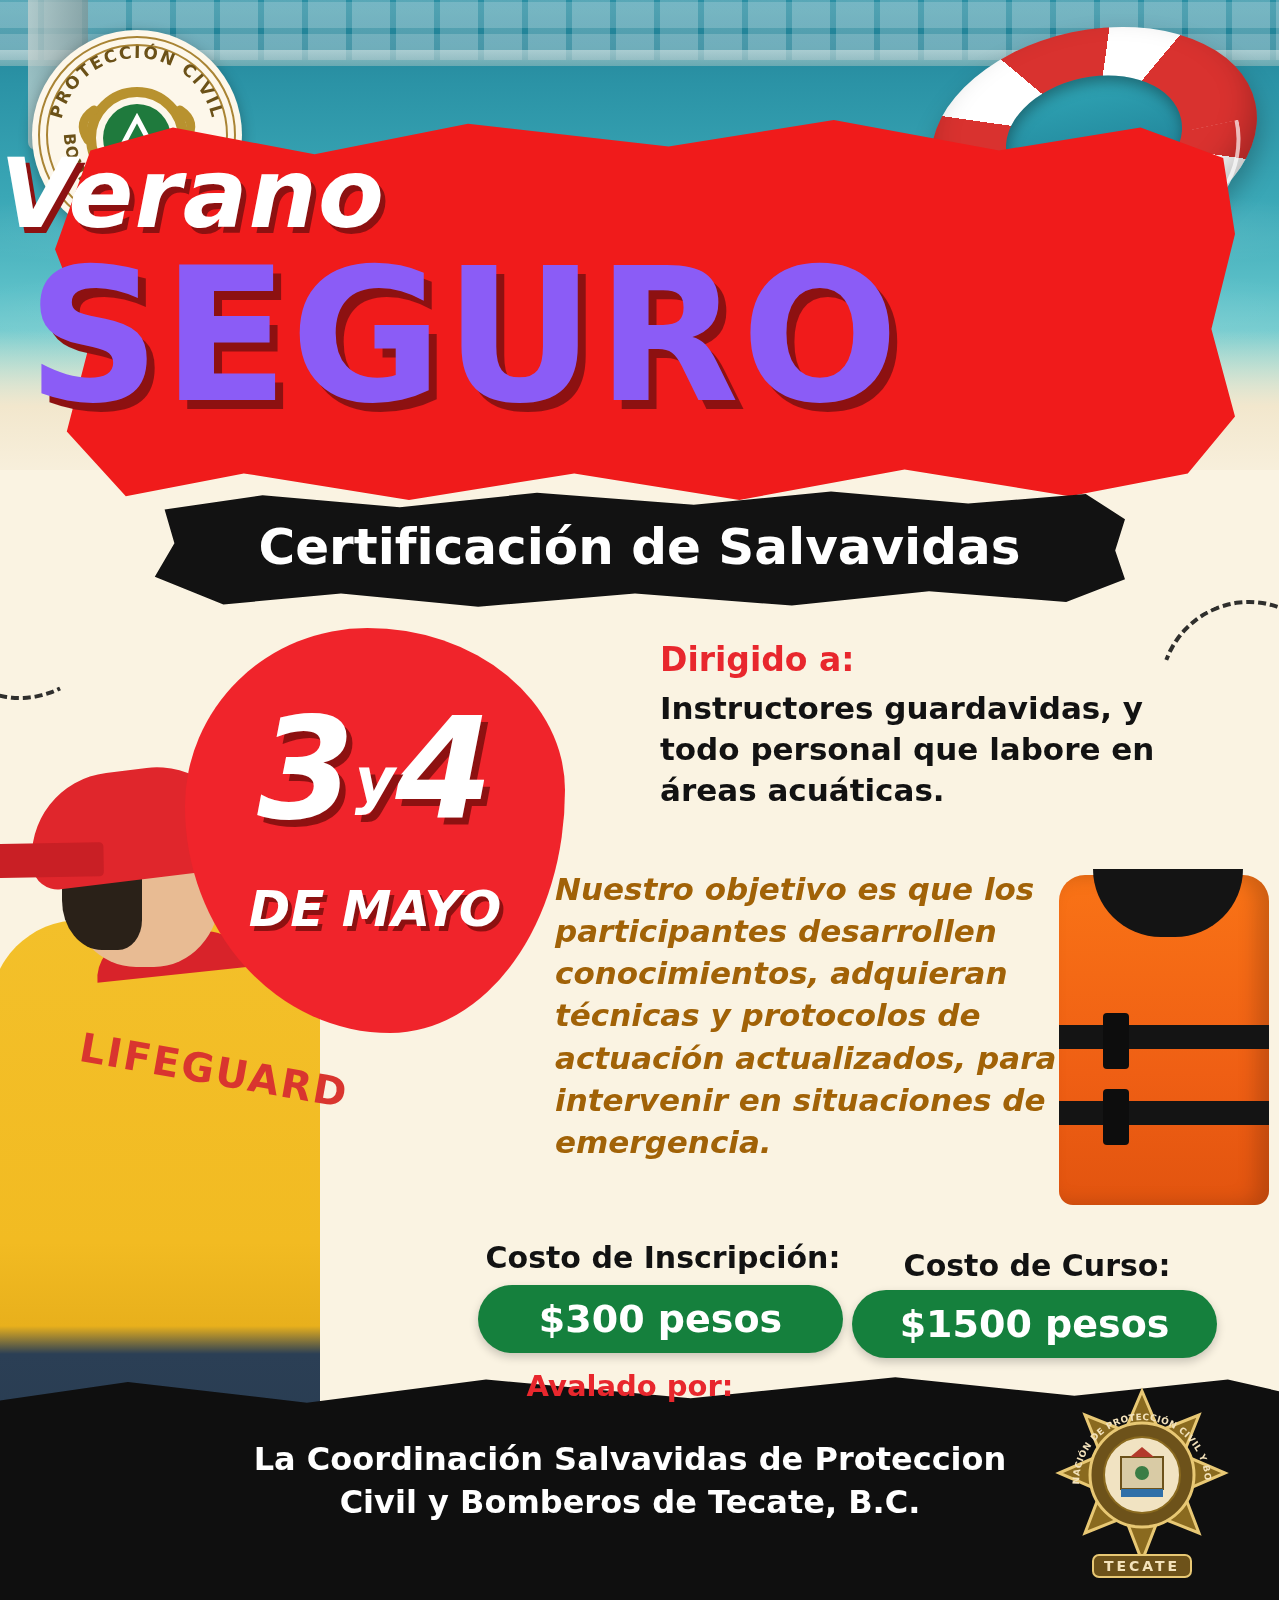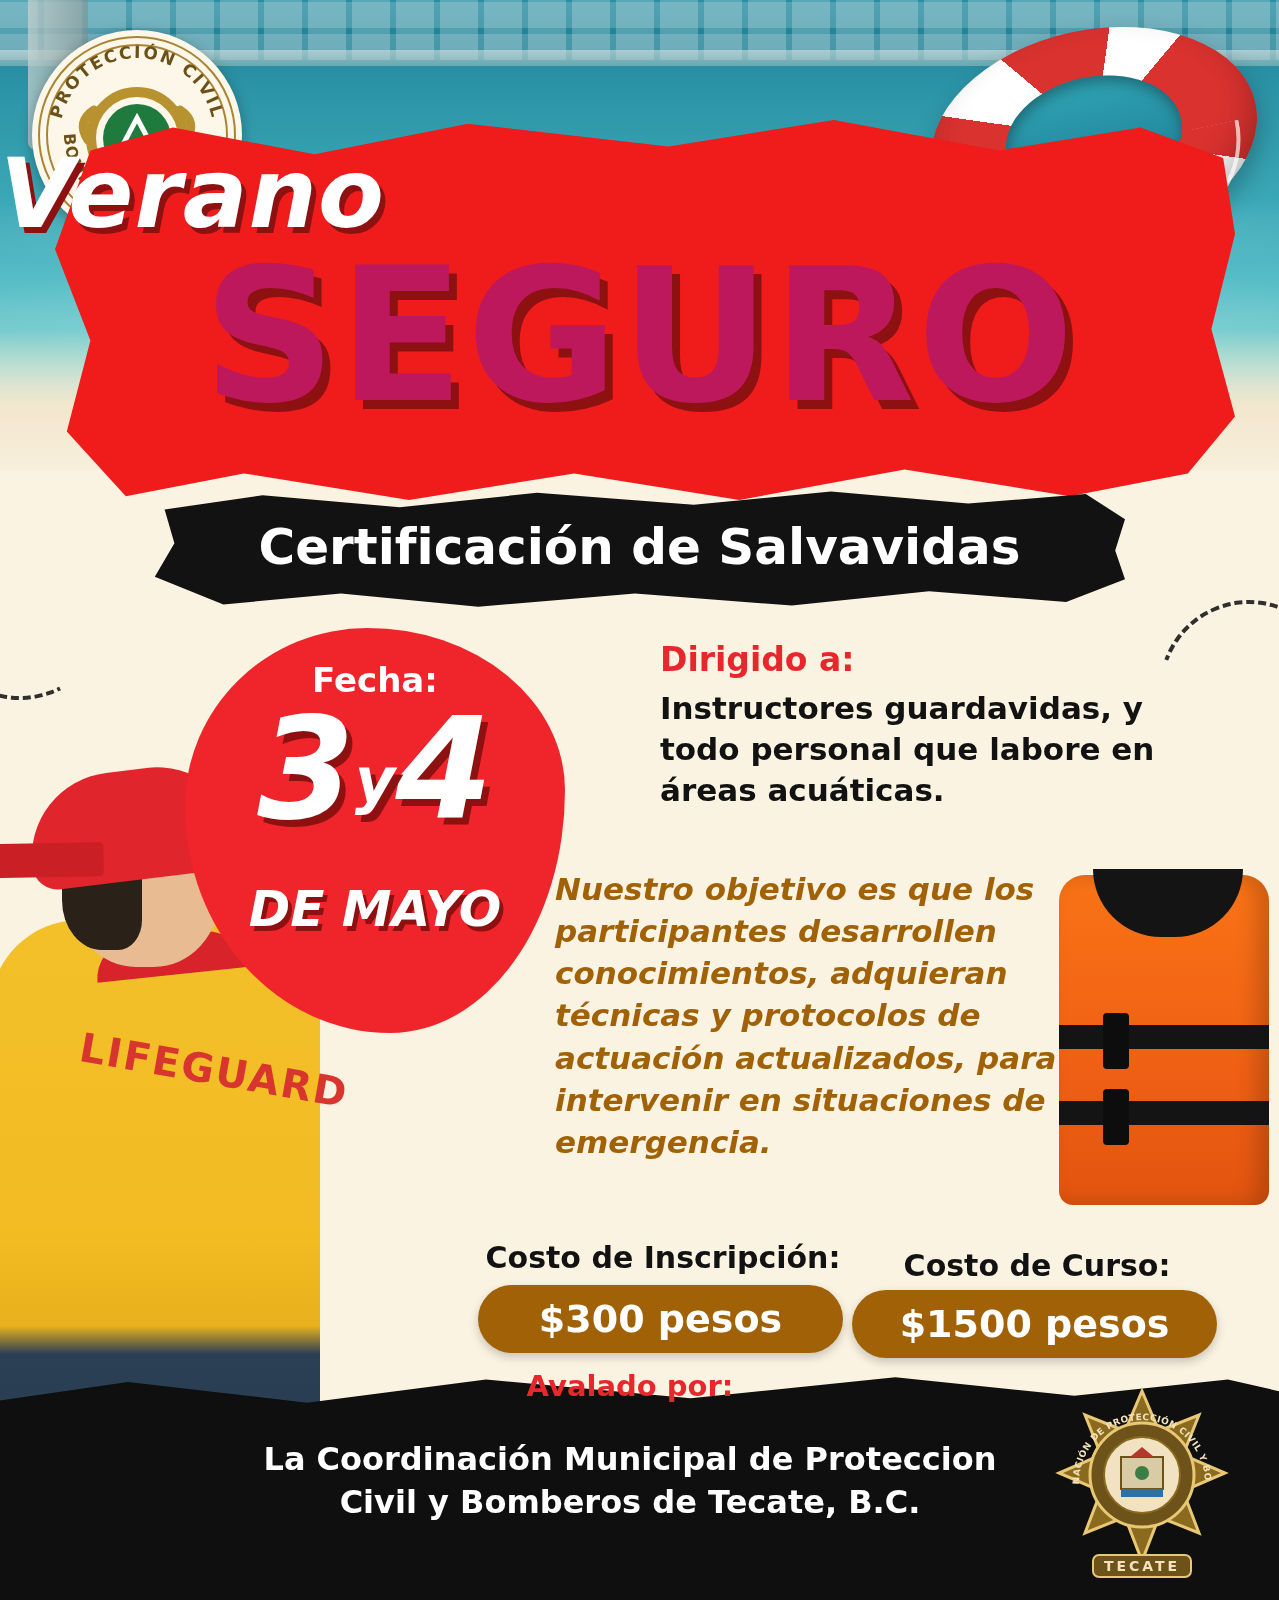--- a/index.html
+++ b/index.html
@@ -107,26 +107,26 @@
     position:absolute; left:0; right:0; top:138px;
     text-align:left;
     font-size:96px; font-weight:700; font-style:italic;
     color:#ffffff;
     font-family:"DejaVu Sans", sans-serif;
     letter-spacing:1px;
     text-shadow: 5px 6px 0 #8d1111;
   }
   .title-seguro {
     position:absolute; left:0; right:0; top:228px;
-    text-align:center;
     font-size:185px; font-weight:700;
-    color:#be185d;
+    color:#8b5cf6;
     font-family:"DejaVu Sans", sans-serif;
     letter-spacing:2px;
     text-shadow: 8px 9px 0 #8d1111;
+    padding-left: 27px;
   }
 
   
   .black-brush {
     position:absolute; left:145px; top:488px; width:980px; height:120px;
     background:#121212;
     clip-path: polygon(
       2% 18%, 12% 6%, 26% 16%, 40% 4%, 56% 14%, 70% 3%, 84% 13%, 96% 5%, 100% 26%,
       99% 52%, 100% 76%, 94% 95%, 80% 86%, 66% 98%, 50% 88%, 34% 99%, 20% 88%,
       8% 97%, 1% 74%, 3% 46%);
@@ -271,21 +271,21 @@
     font-size:30px; font-weight:700; color:#121212;
   }
   .cost-curso-label {
     position:absolute; left:852px; top:1248px; width:370px;
     text-align:center;
     font-family:"DejaVu Sans", sans-serif;
     font-size:30px; font-weight:700; color:#121212;
   }
   .pill {
     position:absolute; height:68px; border-radius:38px;
-    background:#a16207;
+    background:#15803d;
     display:flex; align-items:center; justify-content:center;
     color:#fff; font-family:"DejaVu Sans", sans-serif;
     font-size:38px; font-weight:700;
     box-shadow:0 4px 10px rgba(0,0,0,.2);
   }
   .pill-insc { left:478px; top:1285px; width:365px; }
   .pill-curso { left:852px; top:1290px; width:365px; }
 
   
   .bottom-band {
@@ -382,40 +382,39 @@
   <div class="vest">
     <div class="shell"></div>
     <div class="neck"></div>
     <div class="strap1"></div>
     <div class="strap2"></div>
     <div class="buckle b1"></div>
     <div class="buckle b2"></div>
   </div>
 
   <div class="date-blob"></div>
-  <div class="date-label">Fecha:</div>
   <div class="date-big">
     <span class="d">3</span><span class="y">y</span><span class="d">4</span>
   </div>
   <div class="date-month">DE MAYO</div>
 
   <div class="dirigido">Dirigido a:</div>
   <div class="dirigido-body">Instructores guardavidas, y todo personal que labore en áreas acuáticas.</div>
 
   <div class="objetivo">Nuestro objetivo es que los participantes desarrollen conocimientos, adquieran técnicas y protocolos de actuación actualizados, para intervenir en situaciones de emergencia.</div>
 
   <div class="cost-insc-label">Costo de Inscripción:</div>
   <div class="pill pill-insc">$300 pesos</div>
   <div class="cost-curso-label">Costo de Curso:</div>
   <div class="pill pill-curso">$1500 pesos</div>
 
   <div class="bottom-band"></div>
   <div class="avalado">Avalado por:</div>
   <div class="avalado-body">
-    <div>La Coordinación Municipal de Proteccion</div>
+    <div>La Coordinación Salvavidas de Proteccion</div>
     <div>Civil y Bomberos de Tecate, B.C.</div>
   </div>
 
   <div class="badge">
     <svg viewBox="0 0 190 205">
       <defs>
         <path id="badgeArc" d="M 32,98 A 63,63 0 0 1 158,98"></path>
       </defs>
       <g fill="#8a6a1f" stroke="#e8c874" stroke-width="3">
         <path d="M95 6 L112 46 L152 30 L136 70 L178 88 L136 106 L152 148 L112 132 L95 176 L78 132 L38 148 L54 106 L12 88 L54 70 L38 30 L78 46 Z"></path>

